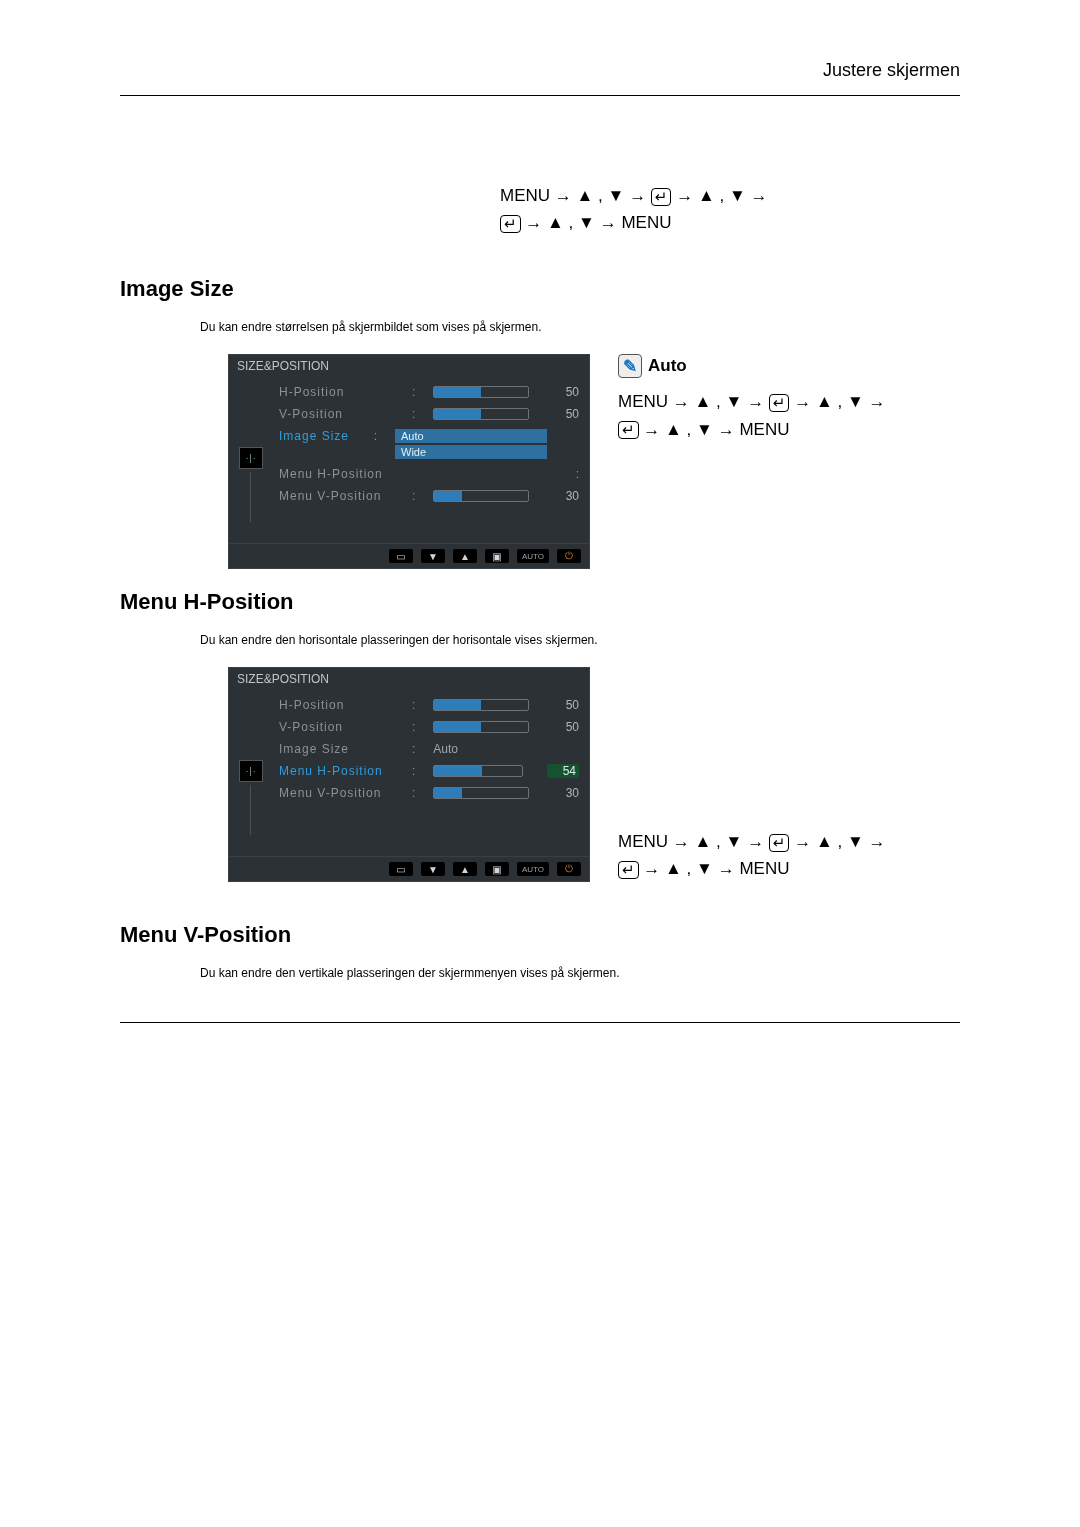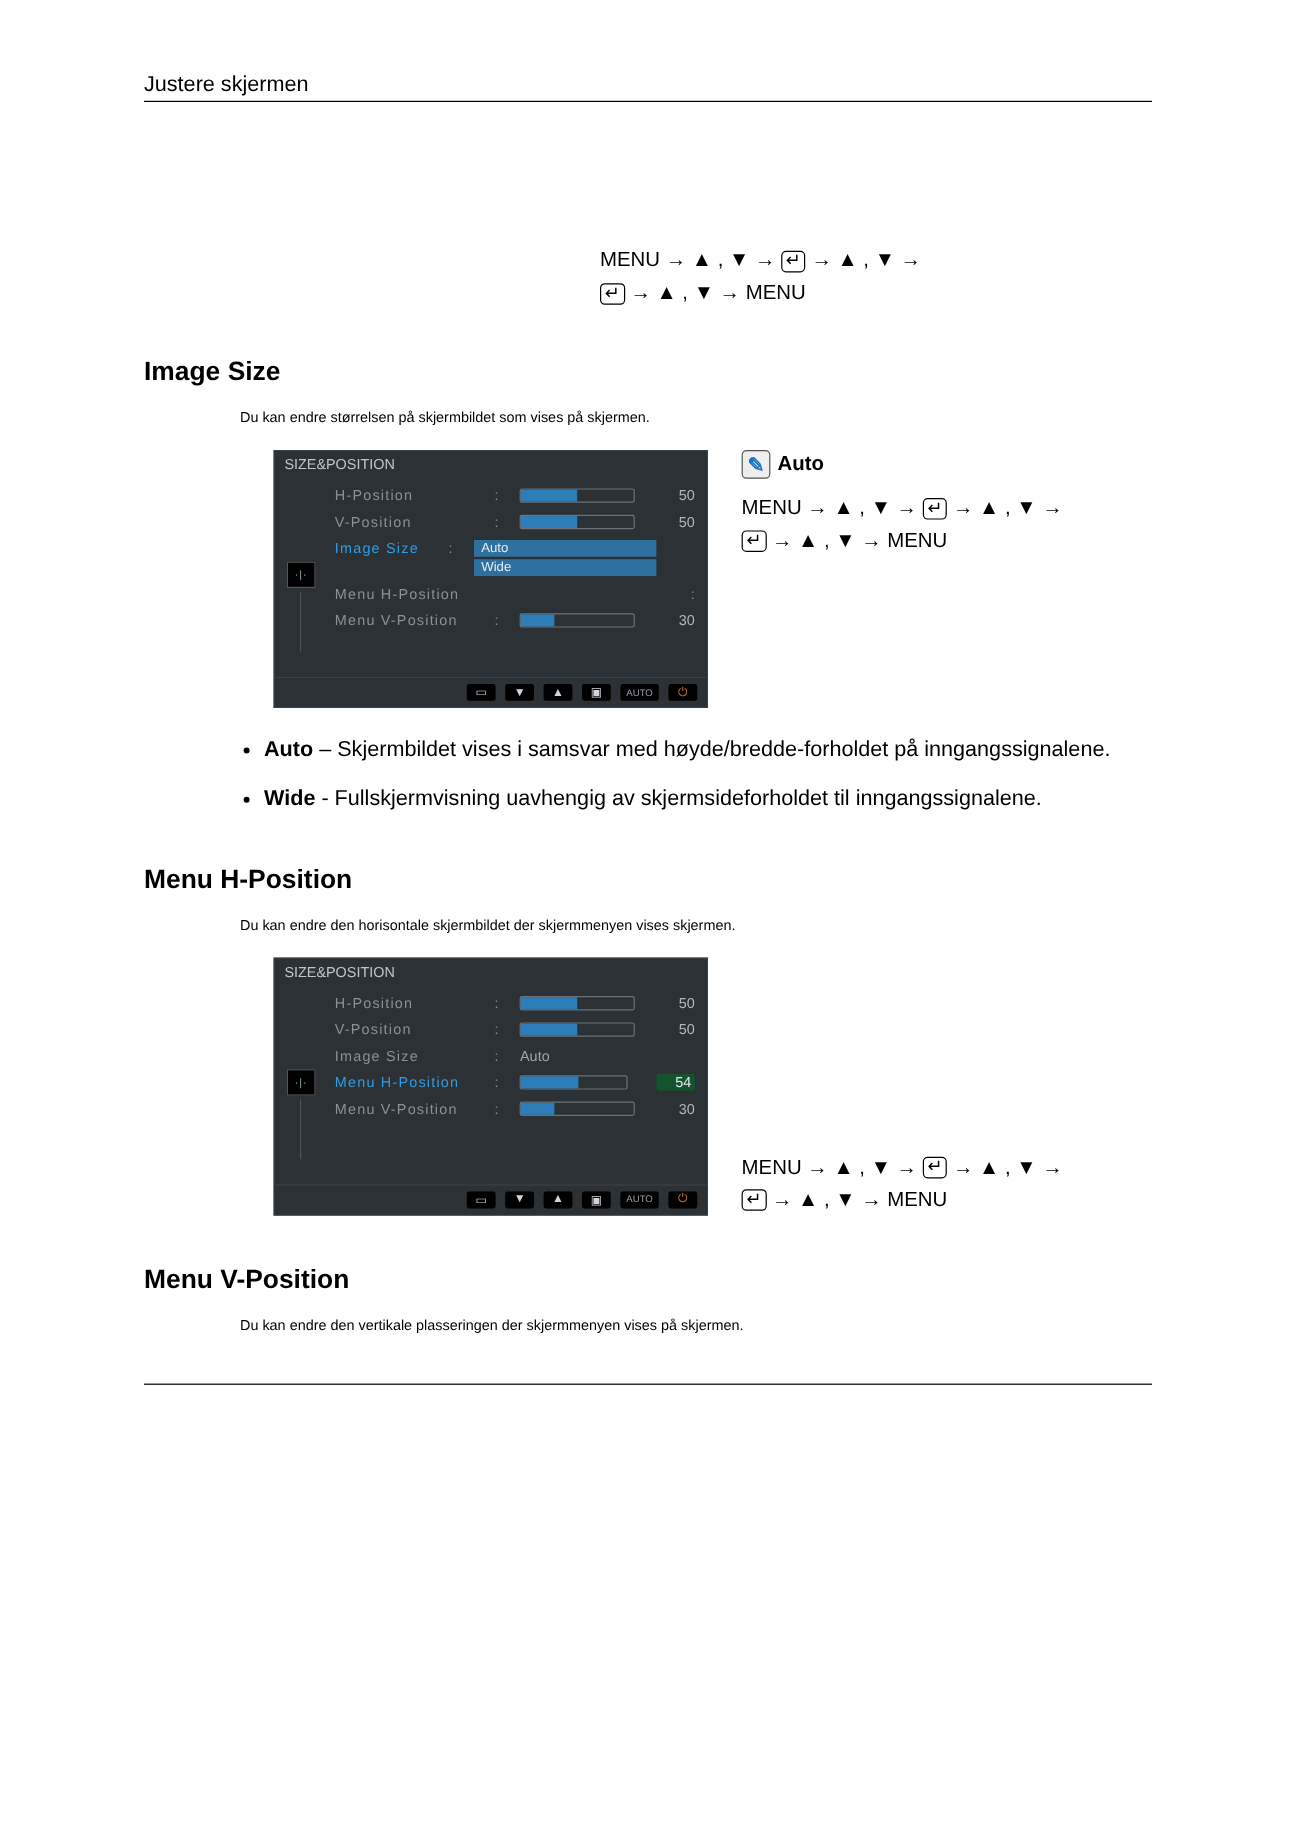--- a/index.html
+++ b/index.html
@@ -9,25 +9,25 @@
     font-family: Arial, Helvetica, sans-serif;
     color: #000;
   }
   .page {
     width: 1080px;
     min-height: 1527px;
     box-sizing: border-box;
     padding: 60px 120px 80px 120px;
   }
   .page-header {
-    text-align: left;
+    text-align: right;
     font-size: 18px;
-    padding-bottom: 3px;
+    padding-bottom: 14px;
     border-bottom: 1px solid #000;
-    margin-bottom: 118px;
+    margin-bottom: 86px;
   }
   .nav-seq {
     font-size: 17px;
     line-height: 1.6;
     margin-left: 380px;
     margin-bottom: 40px;
   }
   .enter-icon {
     display: inline-block;
     border: 1px solid #000;
@@ -338,31 +338,23 @@
         <span>→</span>
         <span>▲</span>
         <span>,</span>
         <span>▼</span>
         <span>→</span>
         <span>MENU</span>
       </div>
     </div>
   </div>
 
-  <ul class="mode-list">
-    <li>
-      <span class="bold">Auto</span><span> – Skjermbildet vises i samsvar med høyde/bredde-forholdet på inngangssignalene.</span>
-    </li>
-    <li>
-      <span class="bold">Wide</span><span> - Fullskjermvisning uavhengig av skjermsideforholdet til inngangssignalene.</span>
-    </li>
-  </ul>
 
   <h2 class="section-title">Menu H-Position</h2>
-  <p class="body-text">Du kan endre den horisontale skjermbildet der skjermmenyen vises skjermen.</p>
+  <p class="body-text">Du kan endre den horisontale plasseringen der horisontale vises skjermen.</p>
 
   <div class="two-col">
     <div class="osd">
       <div class="osd-title">SIZE&amp;POSITION</div>
       <div class="osd-body">
         <div class="osd-side-icon">∙|∙</div>
         <div class="osd-side-line"></div>
 
         <div class="osd-row">
           <span class="osd-label">H-Position</span>

